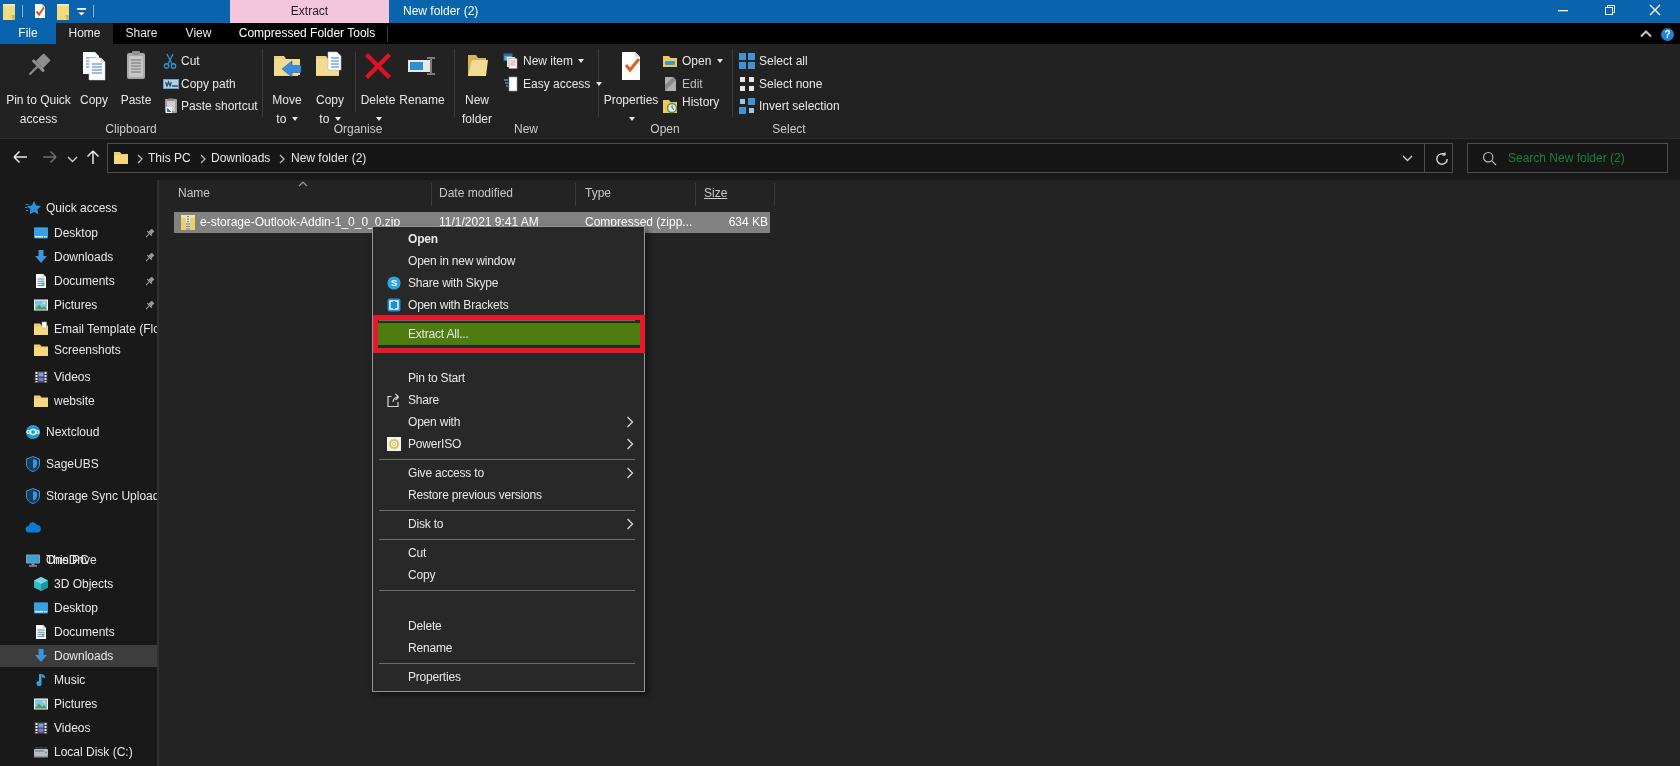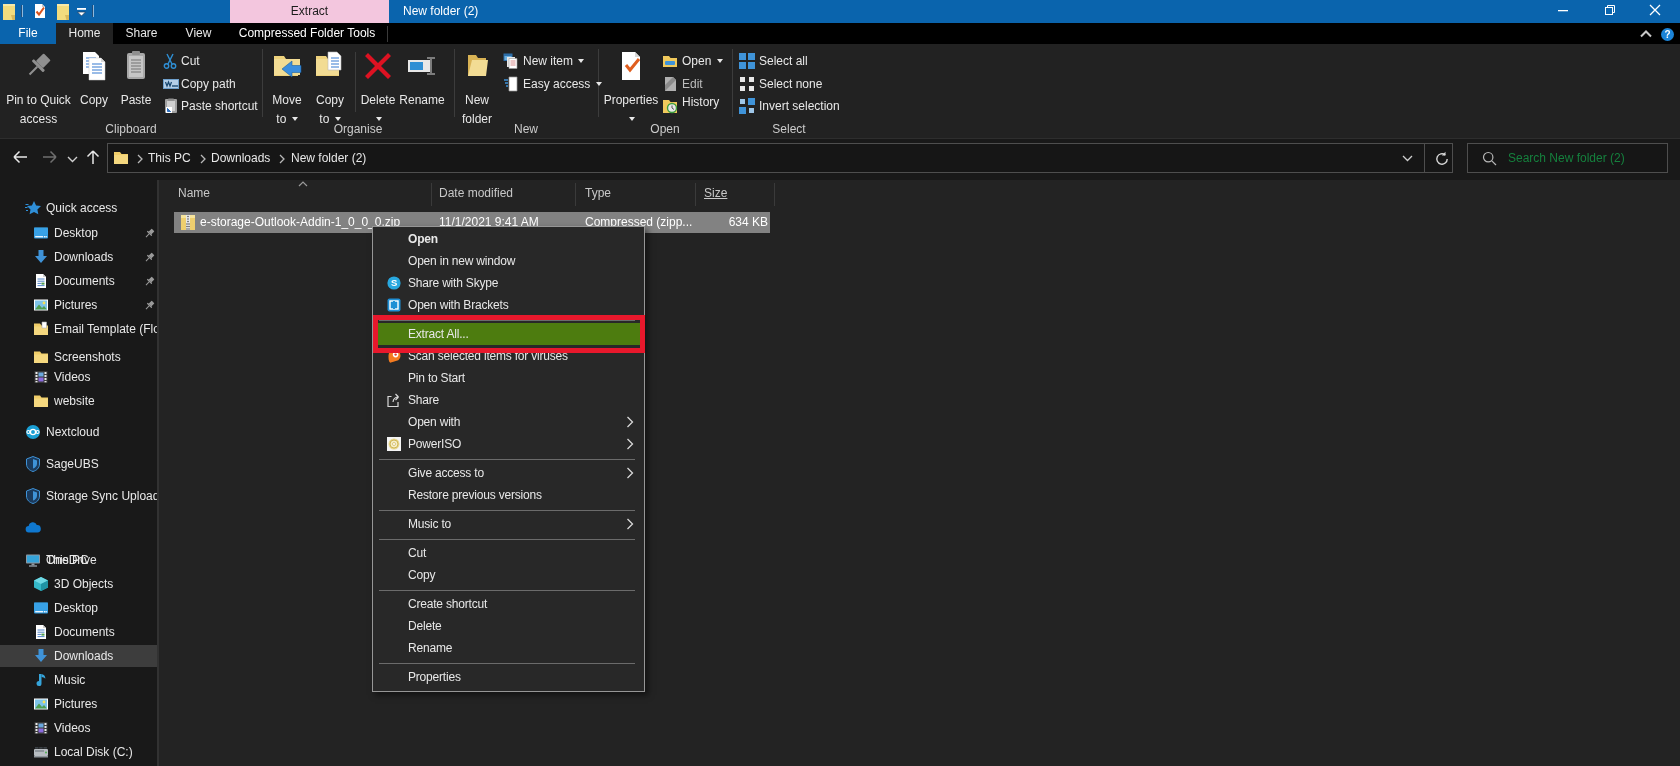--- a/index.html
+++ b/index.html
@@ -411,21 +411,21 @@
         </g>
       </svg>
     <div class="sbitem" style="top:137px;">
     <svg class="abs" style="left:33px;top:4px;" width="16" height="16" viewBox="0 0 16 16">
           <path d="M1 2.5 h6 l1.5 2 H15 v9 H1 z" fill="#f0cd69"></path>
           <path d="M1 5.5 h14 v8.5 H1 z" fill="#f5d87f"></path>
           <path d="M9 1 h4.5 v6 H9 z" fill="#ffffff" stroke="#b0b0b0" stroke-width="0.6"></path>
         </svg>
     <div class="abs" style="left:54px;top:0;">Email Template (Flo</div>
     </div>
-    <div class="sbitem" style="top:165px;padding-left:16px;">
+    <div class="sbitem" style="top:158px;padding-left:16px;">
     <svg class="abs" style="left:33px;top:4px;" width="16" height="16" viewBox="0 0 16 16">
           <path d="M1 2.5 h6 l1.5 2 H15 v9 H1 z" fill="#f0cd69"></path>
           <path d="M1 5.5 h14 v8.5 H1 z" fill="#f5d87f"></path>
         </svg>
     <div class="abs" style="left:54px;top:0;">Screenshots</div>
     </div>
     <div class="sbitem" style="top:185px;">
     <svg class="abs" style="left:33px;top:4px;" width="16" height="16" viewBox="0 0 16 16">
           <rect x="1.5" y="2" width="13" height="12" fill="#3a3a3a"></rect>
           <g fill="#e8e8e8">
@@ -631,28 +631,20 @@
           <rect x="0.5" y="0.5" width="13" height="13" rx="2" fill="#1e8fd5"></rect>
           <rect x="3" y="3" width="8" height="8" fill="none" stroke="#ffffff" stroke-width="1.4"></rect>
           <rect x="6" y="3" width="2" height="8" fill="#1e8fd5"></rect>
         </svg>
     <div class="txt" style="">Open with Brackets</div>
     </div>
     <div class="msep" style="top:92.5px;"></div>
     <div class="mi" style="top:96px;background:#4d7c0f;">
     <div class="txt" style="">Extract All...</div>
     </div>
-    <div class="mi" style="top:118px;">
-    <svg class="abs" style="left:13px;top:4px;" width="15" height="14" viewBox="0 0 15 14">
-          <path d="M7.5 0.5 a6 6 0 0 1 6 6 c0 2-1 3.6-2.2 4.7 L3.2 13.8 C1.5 12.5 1.5 9.5 1.5 6.5 a6 6 0 0 1 6-6 z" fill="#f47b20"></path>
-          <circle cx="8.6" cy="5.6" r="2.8" fill="#ffffff"></circle>
-          <circle cx="8.6" cy="5.6" r="1.2" fill="#e63c2a"></circle>
-        </svg>
-    <div class="txt" style="">Scan selected items for viruses</div>
-    </div>
     <div class="mi" style="top:140px;">
     <div class="txt" style="">Pin to Start</div>
     </div>
     <div class="mi" style="top:162px;">
     <svg class="abs" style="left:13px;top:4px;" width="14" height="14" viewBox="0 0 14 14">
           <path d="M4.5 3.5 H1 v10 h10 V9" fill="none" stroke="#d8d8d8" stroke-width="1.2"></path>
           <path d="M6 9 C6.5 5.5 8.5 4 11.5 4 M11.5 4 l-3-3 M11.5 4 l-3 3" fill="none" stroke="#d8d8d8" stroke-width="1.2"></path>
         </svg>
     <div class="txt" style="">Share</div>
     </div>
@@ -679,36 +671,33 @@
     <div class="txt" style="">Give access to</div>
     <svg class="marrow" width="8" height="12" viewBox="0 0 8 12">
           <path d="M1.5 1 L6.5 6 1.5 11" fill="none" stroke="#d8d8d8" stroke-width="1.3"></path>
         </svg>
     </div>
     <div class="mi" style="top:257px;">
     <div class="txt" style="">Restore previous versions</div>
     </div>
     <div class="msep" style="top:282.5px;"></div>
     <div class="mi" style="top:286px;">
-    <div class="txt" style="">Music to</div>
+    <div class="txt" style="">Disk to</div>
     <svg class="marrow" width="8" height="12" viewBox="0 0 8 12">
           <path d="M1.5 1 L6.5 6 1.5 11" fill="none" stroke="#d8d8d8" stroke-width="1.3"></path>
         </svg>
     </div>
     <div class="msep" style="top:311.5px;"></div>
     <div class="mi" style="top:315px;">
     <div class="txt" style="">Cut</div>
     </div>
     <div class="mi" style="top:337px;">
     <div class="txt" style="">Copy</div>
     </div>
     <div class="msep" style="top:362.5px;"></div>
-    <div class="mi" style="top:366px;">
-    <div class="txt" style="">Create shortcut</div>
-    </div>
     <div class="mi" style="top:388px;">
     <div class="txt" style="">Delete</div>
     </div>
     <div class="mi" style="top:410px;">
     <div class="txt" style="">Rename</div>
     </div>
     <div class="msep" style="top:435.5px;"></div>
     <div class="mi" style="top:439px;">
     <div class="txt" style="">Properties</div>
     </div>

